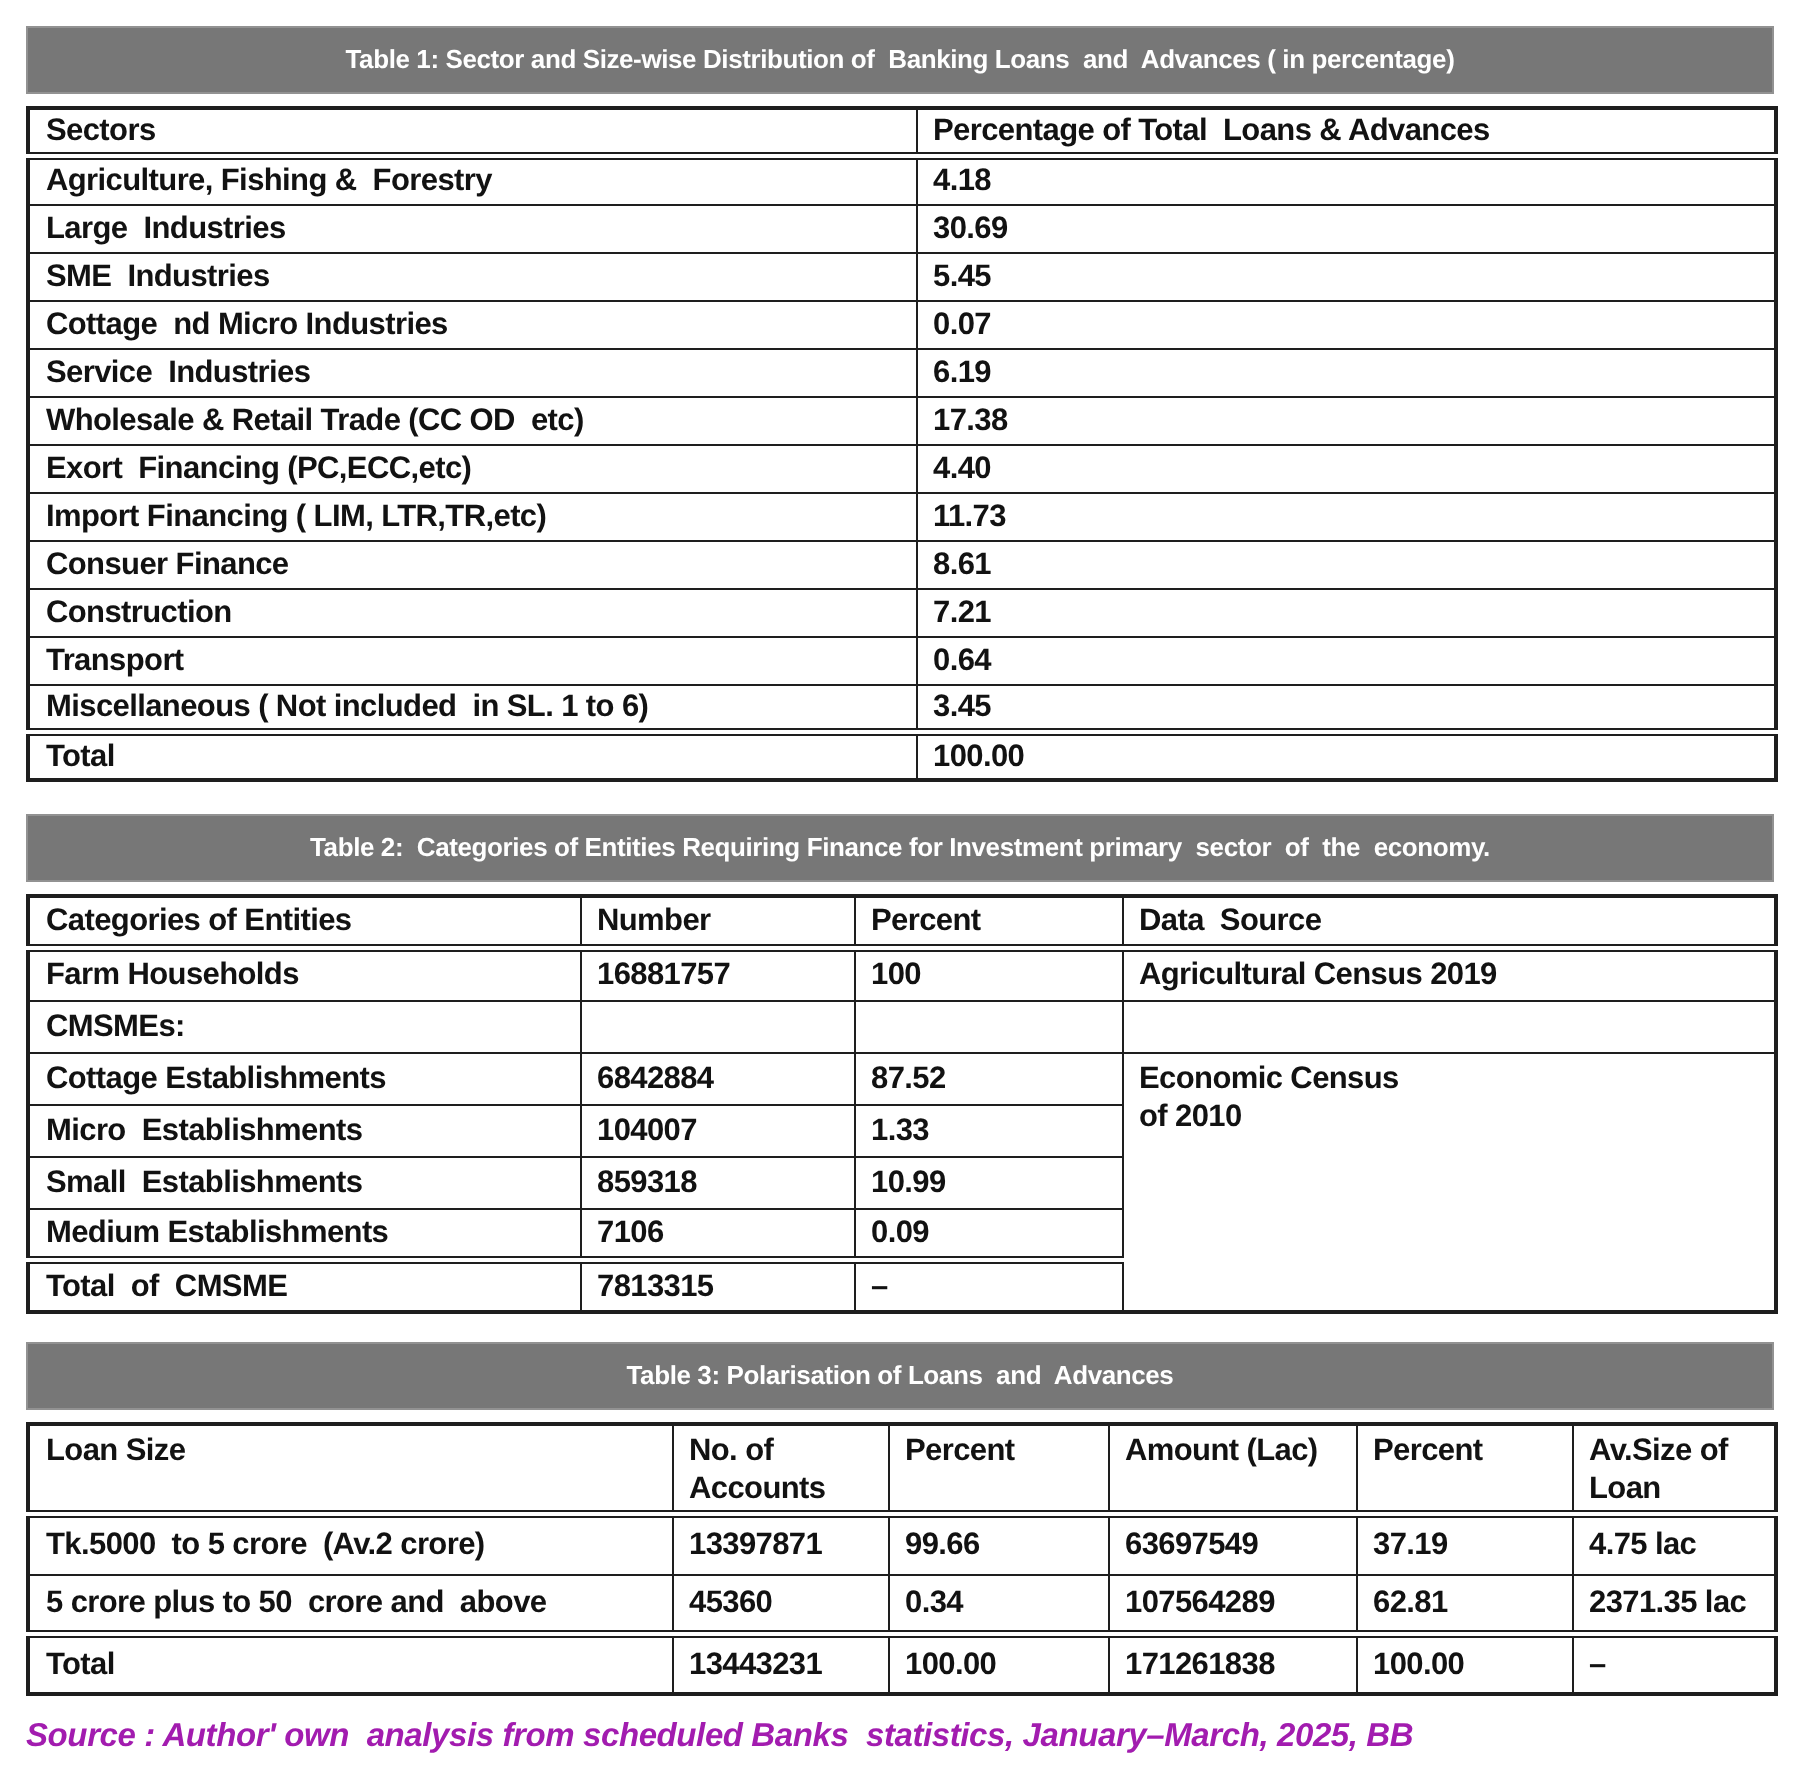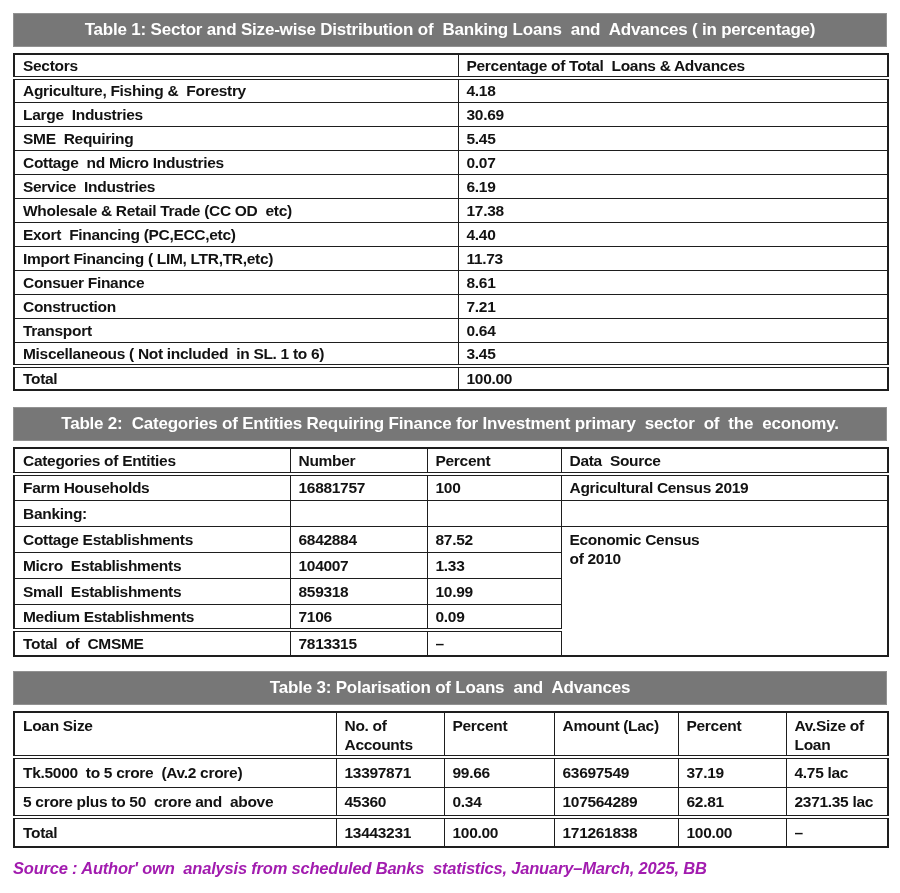--- a/index.html
+++ b/index.html
@@ -3,21 +3,21 @@
 <meta charset="utf-8">
 <style>
   html,body{margin:0;padding:0;}
   body{
     width:900px;height:893px;overflow:hidden;background:#ffffff;
     font-family:"Liberation Sans",sans-serif;color:#121212;
   }
   .page{padding:13px 13px 0 13px;}
   .titlebar{
     box-sizing:border-box;width:874px;background:#777777;border:1px solid #929292;
-    color:#ffffff;font-weight:bold;font-size:17px;line-height:20px;
+    color:#ffffff;font-weight:bold;font-size:13px;line-height:20px;
     text-align:center;padding:6px 2px;letter-spacing:-0.2px;white-space:pre-wrap;
   }
   table.tbl{
     border-collapse:collapse;table-layout:fixed;width:874px;margin-top:6px;
     border:2px solid #1e1e1e;
   }
   .tbl td{
     border:1.5px solid #1e1e1e;padding:1px 8px;font-weight:bold;
     font-size:15.5px;line-height:19px;letter-spacing:-0.3px;
     white-space:pre-wrap;vertical-align:middle;overflow:hidden;
@@ -58,21 +58,21 @@
     </tr>
     <tr>
       <td>Agriculture, Fishing &amp;  Forestry</td>
       <td>4.18</td>
     </tr>
     <tr>
       <td>Large  Industries</td>
       <td>30.69</td>
     </tr>
     <tr>
-      <td>SME  Requiring</td>
+      <td>SME  Industries</td>
       <td>5.45</td>
     </tr>
     <tr>
       <td>Cottage  nd Micro Industries</td>
       <td>0.07</td>
     </tr>
     <tr>
       <td>Service  Industries</td>
       <td>6.19</td>
     </tr>
@@ -127,21 +127,21 @@
       <td>Percent</td>
       <td>Data  Source</td>
     </tr>
     <tr>
       <td>Farm Households</td>
       <td>16881757</td>
       <td>100</td>
       <td>Agricultural Census 2019</td>
     </tr>
     <tr>
-      <td>Banking:</td>
+      <td>CMSMEs:</td>
       <td></td>
       <td></td>
       <td></td>
     </tr>
     <tr>
       <td>Cottage Establishments</td>
       <td>6842884</td>
       <td>87.52</td>
       <td rowspan="5" class="vt">Economic Census
 of 2010</td>

